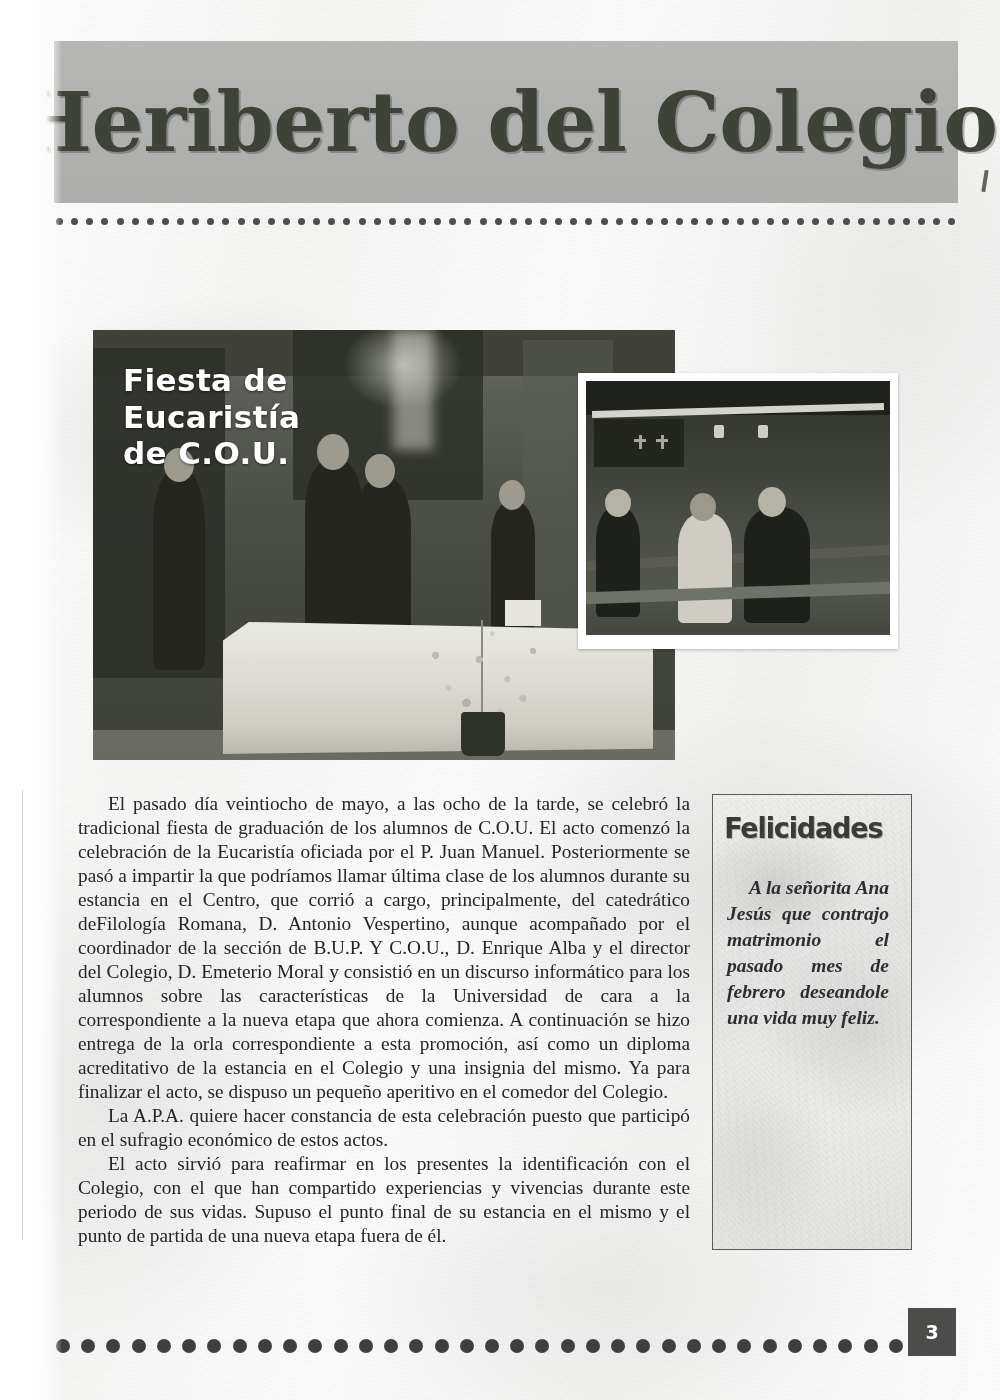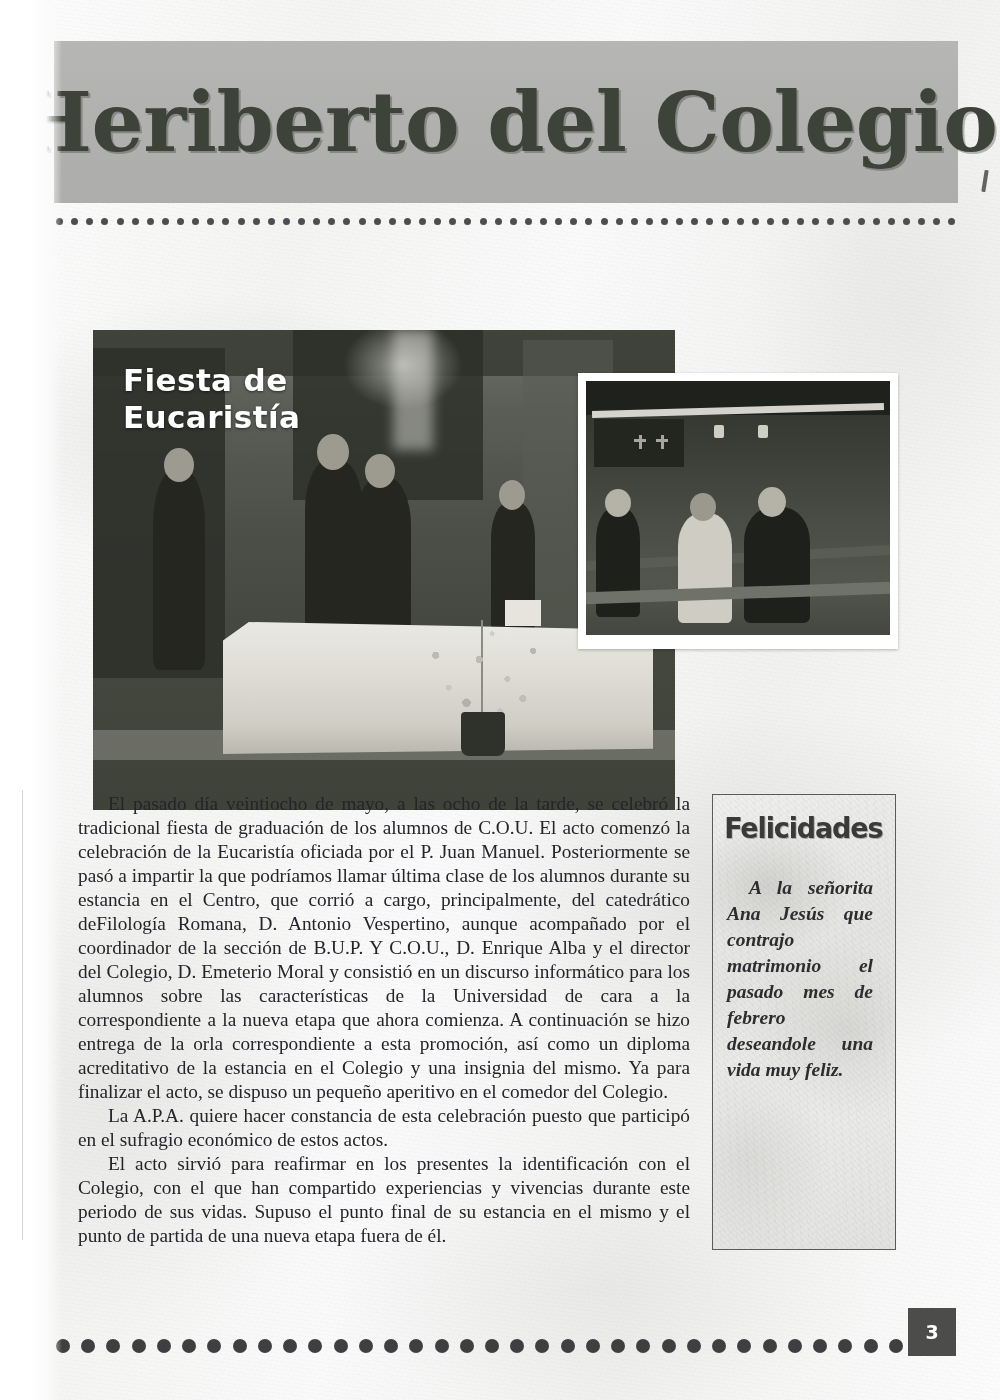--- a/index.html
+++ b/index.html
@@ -59,21 +59,21 @@
   
   .dots{position:absolute;display:flex;align-items:center;}
   .dots i{display:block;border-radius:50%;background:#4e4e50;}
   #rule-top{left:56px;top:214px;width:900px;height:14px;justify-content:space-between;}
   #rule-top i{width:7px;height:7px;}
   #rule-bot{left:56px;top:1336px;width:872px;height:20px;justify-content:space-between;}
   #rule-bot i{width:14px;height:14px;background:#3f3f41;}
 
   
   #photo-main{
-    position:absolute;left:93px;top:330px;width:582px;height:480px;
+    position:absolute;left:93px;top:330px;width:582px;height:430px;
     overflow:hidden;
     background:#4b4e48;
   }
   .ph-bg{position:absolute;inset:0;}
   #pm-bg{
     background:
       linear-gradient(180deg,#6e7168 0%,#5b5e57 16%,#4d5049 40%,#45483f 62%,#3f4239 100%);
   }
   
   .pm-panel{position:absolute;background:#30332c;opacity:.85;}
@@ -181,21 +181,21 @@
   
   #body{
     position:absolute;left:78px;top:792px;width:612px;
     font-size:19.3px;line-height:24px;color:#24242a;
     text-align:justify;
   }
   #body p{margin:0;text-indent:30px;}
 
   
   #side{
-    position:absolute;left:712px;top:794px;width:184px;height:456px;
+    position:absolute;left:712px;top:794px;width:200px;height:456px;
     border:1px solid #5b5b59;box-sizing:border-box;
     background:
       radial-gradient(ellipse 120px 90px at 30% 20%, rgba(176,176,172,.42), rgba(255,255,255,0) 72%),
       radial-gradient(ellipse 140px 120px at 74% 52%, rgba(182,182,178,.38), rgba(255,255,255,0) 74%),
       radial-gradient(ellipse 110px 140px at 20% 80%, rgba(188,188,184,.34), rgba(255,255,255,0) 72%),
       linear-gradient(160deg,#efefee 0%,#e4e4e2 38%,#ededec 62%,#e2e2e0 100%);
     overflow:hidden;
   }
   #side-grain{
     position:absolute;inset:0;pointer-events:none;opacity:.62;
@@ -320,20 +320,21 @@
     <div class="fig" id="f4"></div>
     <div class="head" id="h4"></div>
     <div id="pm-table"></div>
     <div id="pm-paper"></div>
     <div id="pm-stem"></div>
     <div id="pm-plant"></div>
     <div id="pm-pot"></div>
     <div id="photo-cap">
       <div>Fiesta de</div>
       <div>Eucaristía</div>
+      <div>de C.O.U.</div>
     </div>
   </div>
 
   <div id="photo-inset">
     <div id="pi-img">
       <div id="pi-bg"></div>
       <div id="pi-ceil"></div>
       <div id="pi-strip"></div>
       <div id="pi-back"></div>
       <div class="pi-cross" id="pi-c1"></div>

